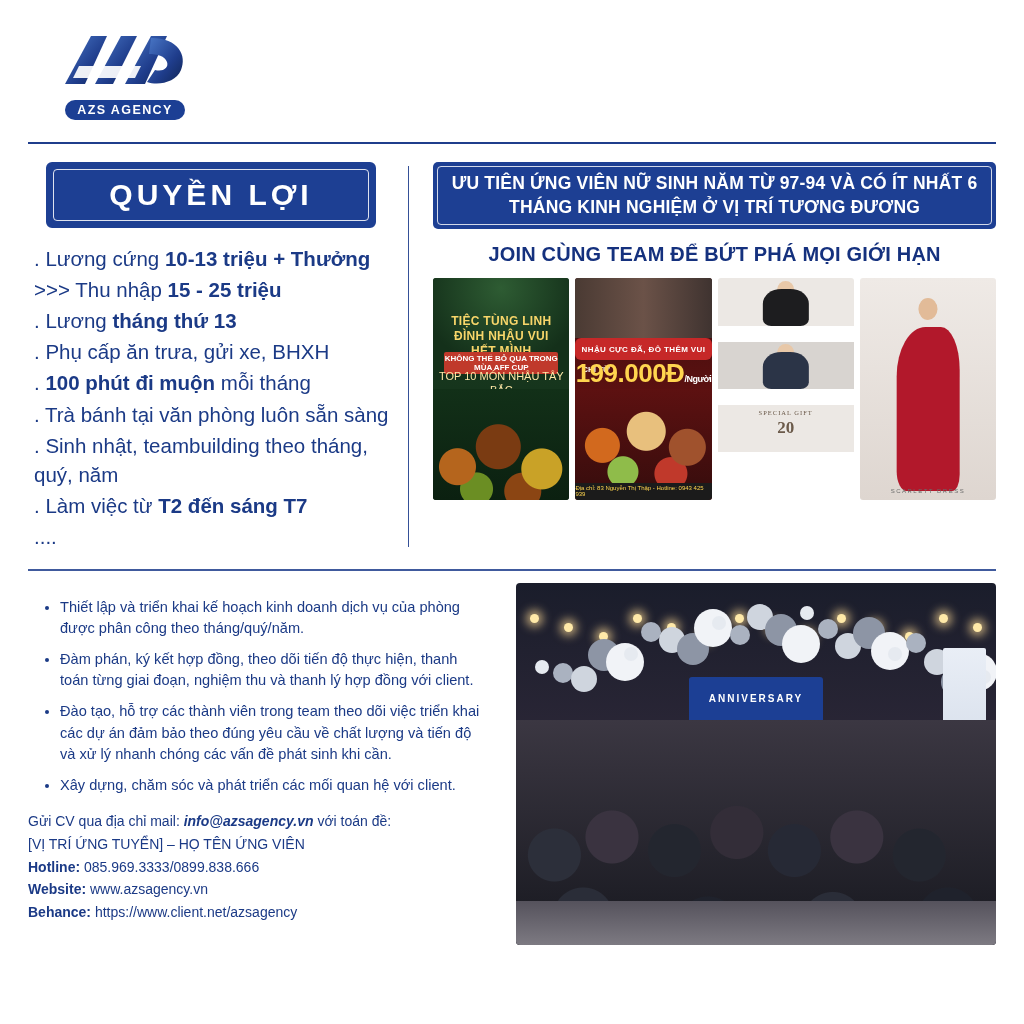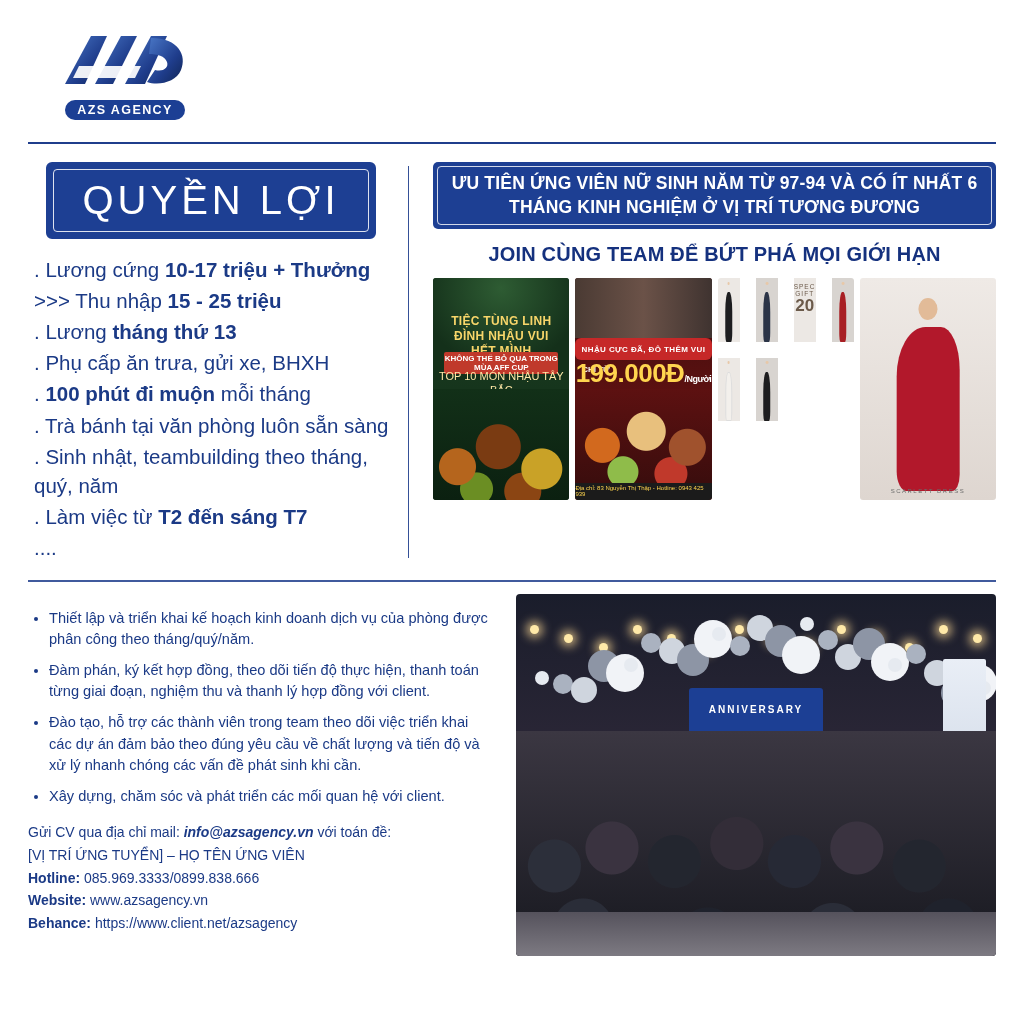--- a/index.html
+++ b/index.html
@@ -109,22 +109,22 @@
   }
   .banner .inner-border {
     position: absolute;
     left: 4px; right: 4px; top: 4px; bottom: 4px;
     border: 1.5px solid rgba(255,255,255,.85);
     border-radius: 4px;
     pointer-events: none;
   }
   .banner-title {
     position: relative;
-    font-size: 40px;
-    font-weight: normal;
+    font-size: 30px;
+    font-weight: bold;
     letter-spacing: 4px;
   }
   .benefits-banner { width: 330px; margin-left: 18px; }
 
   .benefits-list {
     margin: 16px 0 0 6px;
     color: #1b3a86;
     font-size: 20.5px;
     line-height: 1.42;
   }
@@ -229,21 +229,21 @@
       radial-gradient(circle at 70% 90%, #c0392b 0 16px, transparent 17px),
       linear-gradient(#5d1111, #3b0d0d);
   }
   .g2 .footer-bar {
     position:absolute; bottom:0; left:0; right:0; height:8%;
     background:#1b1b1b; color:#ffd54f; font-size:6px;
     display:flex; align-items:center; justify-content:center;
   }
 
   
-  .g3 { background:#ffffff; display:grid; grid-template-columns:1fr 1fr 1fr 1fr; grid-template-rows:1fr 1fr 1fr; gap:16px; }
+  .g3 { background:#ffffff; display:grid; grid-template-columns:1fr; grid-template-rows:1fr 1fr 1fr; gap:16px;font-family:Liberation Serif, serif; }
   .g3 .cell { background:#ece8e4; position:relative; overflow:hidden; }
   .g3 .cell.dark { background:#d8d4d0; }
   .g3 .figure {
     position:absolute; bottom:0; left:50%; transform:translateX(-50%);
     width:34%; height:78%; border-radius:40% 40% 18% 18%;
   }
   .g3 .fig-black { background:#1d1d1f; }
   .g3 .fig-red { background:#a81f24; }
   .g3 .fig-white { background:#f3f0ec; border:1px solid #ddd; }
   .g3 .fig-navy { background:#2b3447; }
@@ -286,21 +286,21 @@
   .bot-left { width: 470px; flex:0 0 470px; }
   .bot-right { flex:1 1 auto; }
   .jd-banner { width: 420px; margin-left: 20px; }
   .jd-list {
     margin: 14px 4px 0 2px;
     color:#1b3a86;
     font-size: 14.6px;
     line-height:1.48;
   }
   .jd-list li { margin-bottom: 9px; }
-  .jd-list ul { margin:1px; padding-left: 18px; }
+  .jd-list ul { margin:12px; padding-left: 18px; }
   .jd-list li::marker { color:#1b3a86; }
 
   .contact {
     margin-top: 14px;
     color:#1b3a86;
     font-size: 14px;
     line-height: 1.62;
   }
   .contact b { font-weight:bold; }
   .contact .mail { font-weight:bold;font-style:italic; }
@@ -385,21 +385,21 @@
   </div>
   <div class="rule"></div>
 
   <div class="mid">
     <div class="col-left">
       <div class="banner benefits-banner">
         <span class="inner-border"></span>
         <div class="banner-title">QUYỀN LỢI</div>
       </div>
       <div class="benefits-list" id="benefits-list">
-          <div><span>. Lương cứng </span><b>10-17 triệu + Thưởng</b></div>
+          <div><span>. Lương cứng </span><b>10-13 triệu + Thưởng</b></div>
           <div><span>&gt;&gt;&gt; Thu nhập </span><b>15 - 25 triệu</b></div>
           <div><span>. Lương </span><b>tháng thứ 13</b></div>
           <div><span>. Phụ cấp ăn trưa, gửi xe, BHXH</span></div>
           <div><span>. </span><b>100 phút đi muộn</b><span> mỗi tháng</span></div>
           <div><span>. Trà bánh tại văn phòng luôn sẵn sàng</span></div>
           <div><span>. Sinh nhật, teambuilding theo tháng, quý, năm</span></div>
           <div><span>. Làm việc từ </span><b>T2 đến sáng T7</b></div>
           <div><span>....</span></div>
         </div>
     </div>

